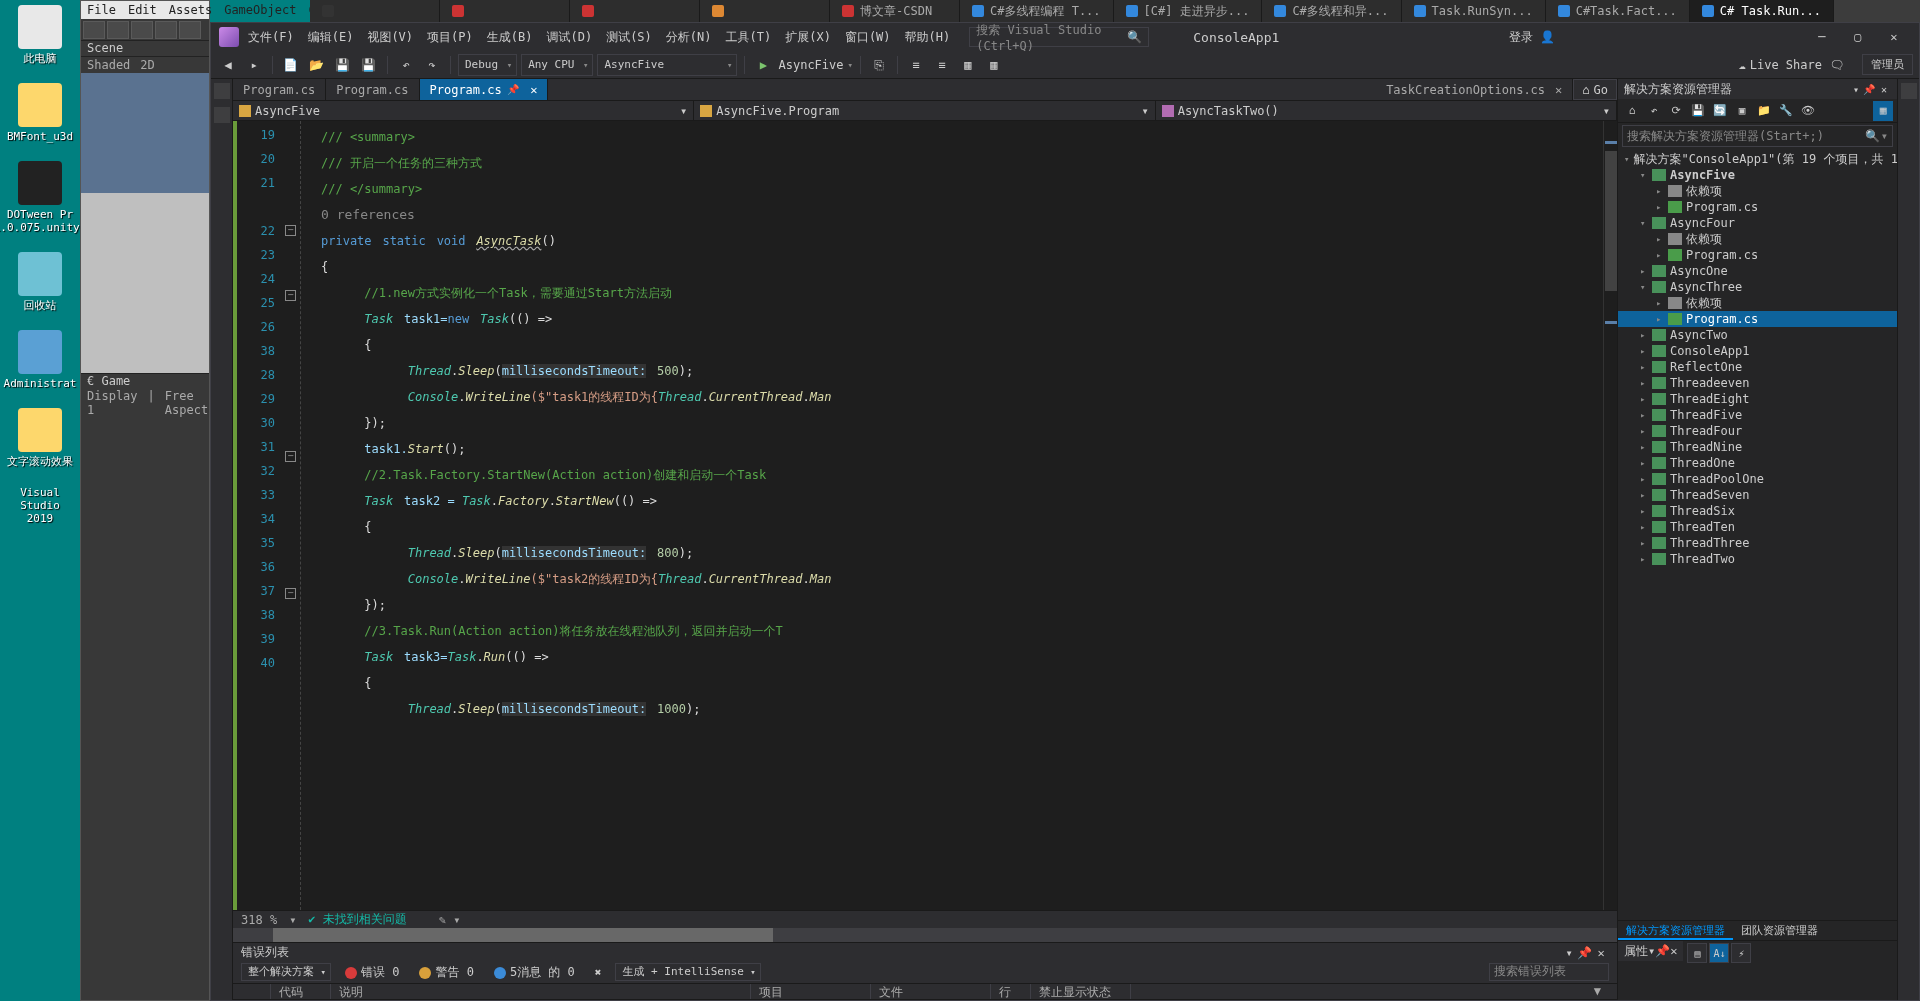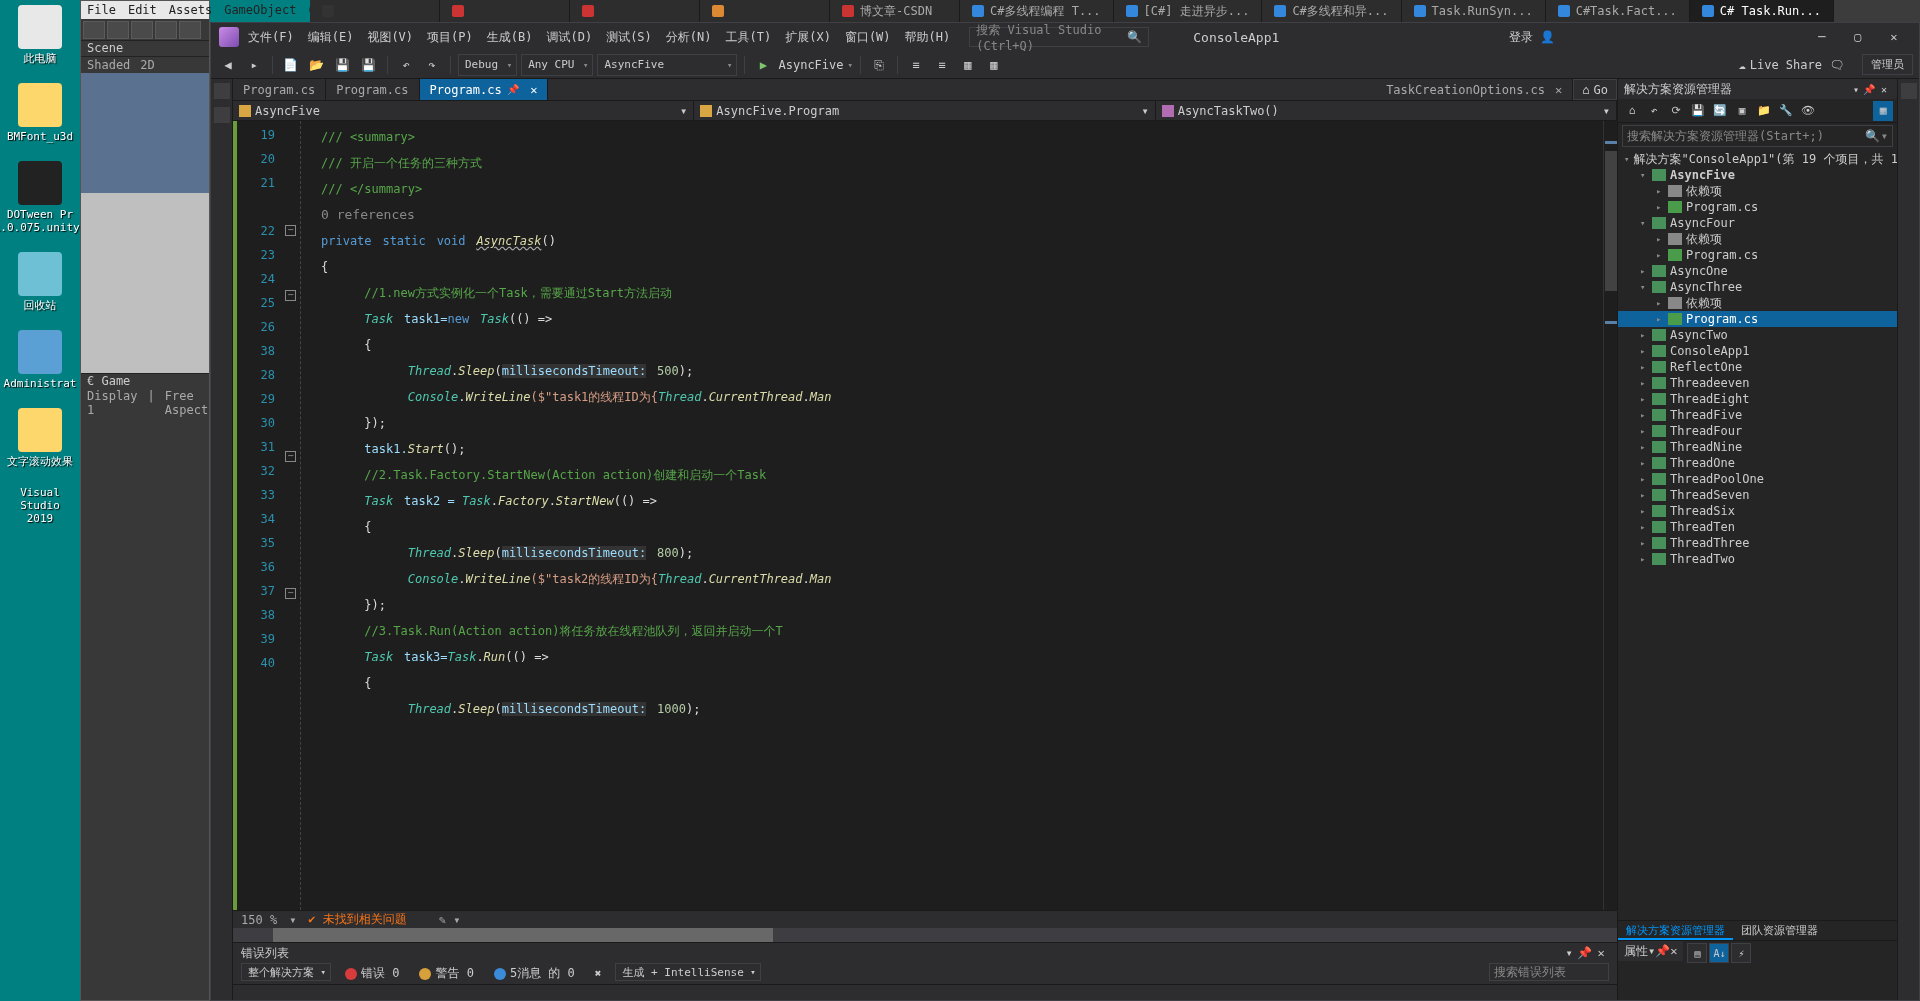--- a/index.html
+++ b/index.html
@@ -85,21 +85,21 @@
 .c-string{color:#d69d85}
 .c-param{color:#9cdcfe;background:#333}
 .c-num{color:#b5cea8}
 .c-var{color:#9cdcfe}
 .c-ref{color:#888;font-size:13px}
 .minimap{width:14px;background:#1e1e1e;border-left:1px solid #333;position:relative}
 .minimap .thumb{position:absolute;right:0;width:12px;background:#424242;height:140px;top:30px}
 .minimap .hl{position:absolute;right:0;width:12px;height:3px;background:#5a7fa8}
 
 .editor-status{height:18px;background:#2d2d30;display:flex;align-items:center;padding:0 8px;gap:12px;color:#aaa;font-size:11px;border-top:1px solid #1a1a1a}
-.editor-status .ok{color:#f97316}
+.editor-status .ok{color:#14b8a6}
 .hscroll{height:14px;background:#3e3e42;position:relative}
 .hscroll .thumb{position:absolute;left:40px;width:500px;height:100%;background:#686868}
 
 
 .err-panel{height:58px;background:#2d2d30;border-top:1px solid #1a1a1a;display:flex;flex-direction:column}
 .err-title{height:20px;display:flex;align-items:center;padding:0 8px;color:#ccc;font-size:12px}
 .err-title .sp{flex:1}
 .err-title .wb{width:16px;text-align:center;cursor:pointer}
 .err-bar{height:22px;display:flex;gap:8px;padding:0 8px;border-bottom:1px solid #1a1a1a}
 .err-drop{height:18px;border:1px solid #3f3f46;padding:0 16px 0 6px;color:#ccc;font-size:11px;display:flex;align-items:center;position:relative}
@@ -417,21 +417,21 @@
     <span>{</span>
         <span class="c-type">Thread</span><span>.</span><span class="c-method">Sleep</span><span>(</span><span class="c-param">millisecondsTimeout:</span> <span class="c-num">1000</span><span>);</span></div>
         <div class="minimap">
           <div class="hl" style="top:20px"></div>
           <div class="thumb"></div>
           <div class="hl" style="top:200px"></div>
         </div>
       </div>
 
       <div class="editor-status">
-        <span>150 %</span>
+        <span>318 %</span>
           <span>▾</span>
         <span class="ok">✔ <span>未找到相关问题</span></span>
         <span style="margin-left:20px">✎ ▾</span>
       </div>
       <div class="hscroll">
           <div class="thumb"></div>
         </div>
 
       <div class="err-panel">
         <div class="err-title">
@@ -454,20 +454,30 @@
           <div class="err-pill">
               <div class="ico i"></div>
               <span>5消息 的 0</span>
             </div>
           <div class="err-pill">✖</div>
           <div class="err-drop">生成 + IntelliSense</div>
           <div class="err-search">
               <span>搜索错误列表</span>
             </div>
         </div>
+        <div class="err-cols">
+          <div style="width:30px"></div>
+          <div style="width:60px">代码</div>
+          <div style="width:420px">说明</div>
+          <div style="width:120px">项目</div>
+          <div style="width:120px">文件</div>
+          <div style="width:40px">行</div>
+          <div style="width:100px">禁止显示状态</div>
+          <div style="margin-left:auto;border:none">▼</div>
+        </div>
       </div>
     </div>
 
     <div class="vs-right">
       <div class="se-title">
         <span>解决方案资源管理器</span>
           <div class="sp"></div>
         <div class="wb">▾</div>
         <div class="wb">📌</div>
         <div class="wb">✕</div>

